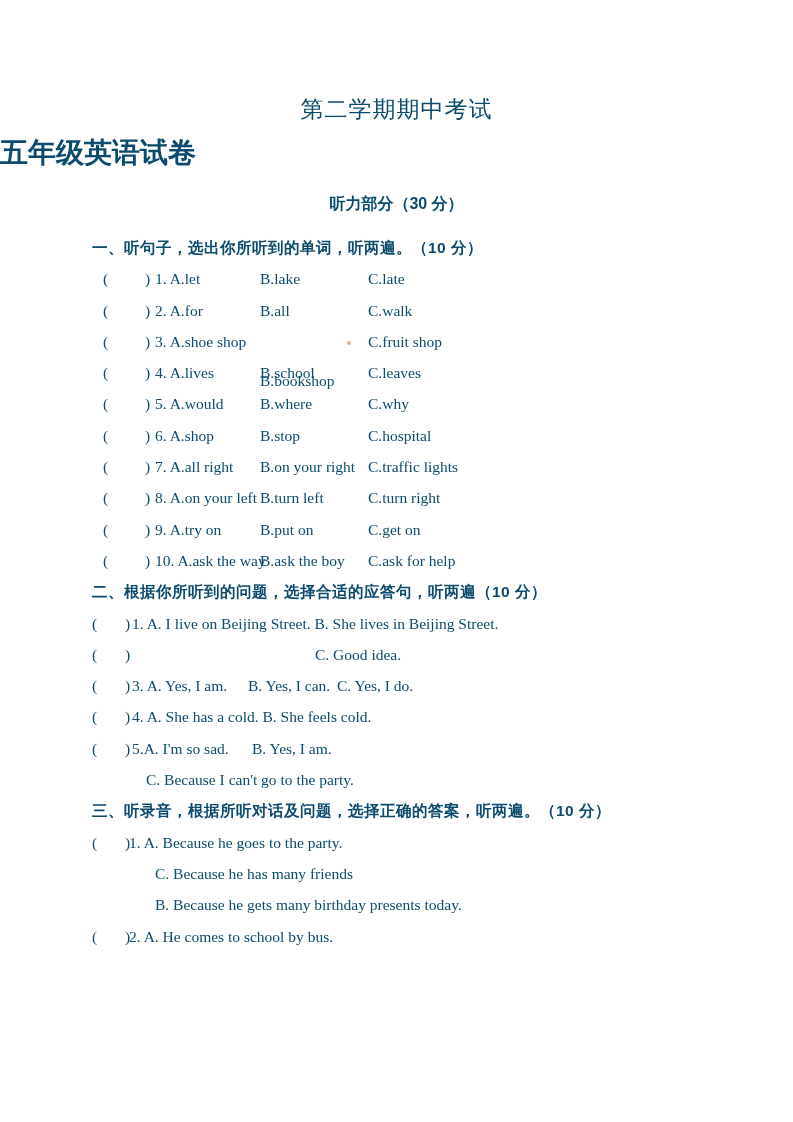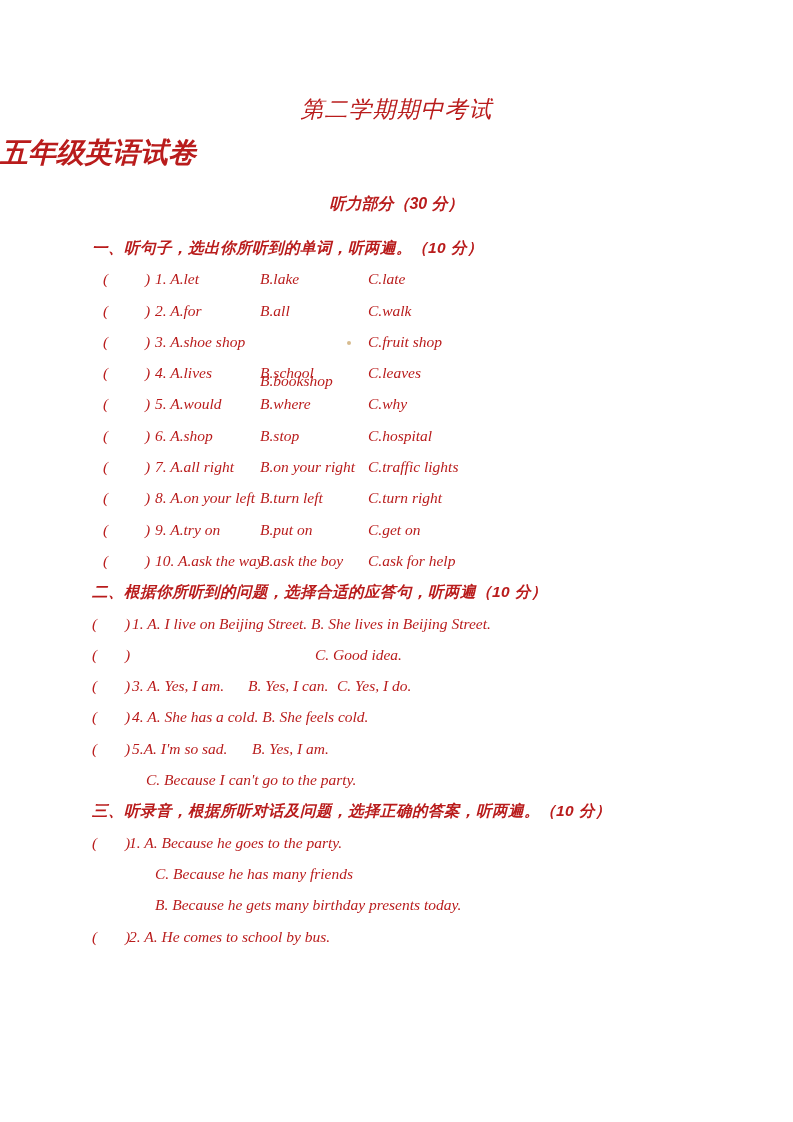--- a/index.html
+++ b/index.html
@@ -1,23 +1,22 @@
 <!DOCTYPE html>
 <html><head>
 <meta charset="utf-8">
 <style>
   html,body { margin:0; padding:0; background:#ffffff; }
   .page {
     position:relative;
     width:793px; height:1122px;
     background:#ffffff;
-    color:#b91c1c;
+    color:#0c4a6e;
     font-family:"Liberation Serif", serif;
     overflow:hidden;
-    font-style:italic;
   }
   .title-exam {
     position:absolute; top:94px; left:0; width:100%;
     margin:0; text-align:center;
     font-family:"Liberation Serif", serif;
     font-weight:400; font-size:23px; letter-spacing:1px;
   }
   .title-paper {
     position:absolute; top:134px; left:0; width:100%;
     margin:0; text-align:left;

